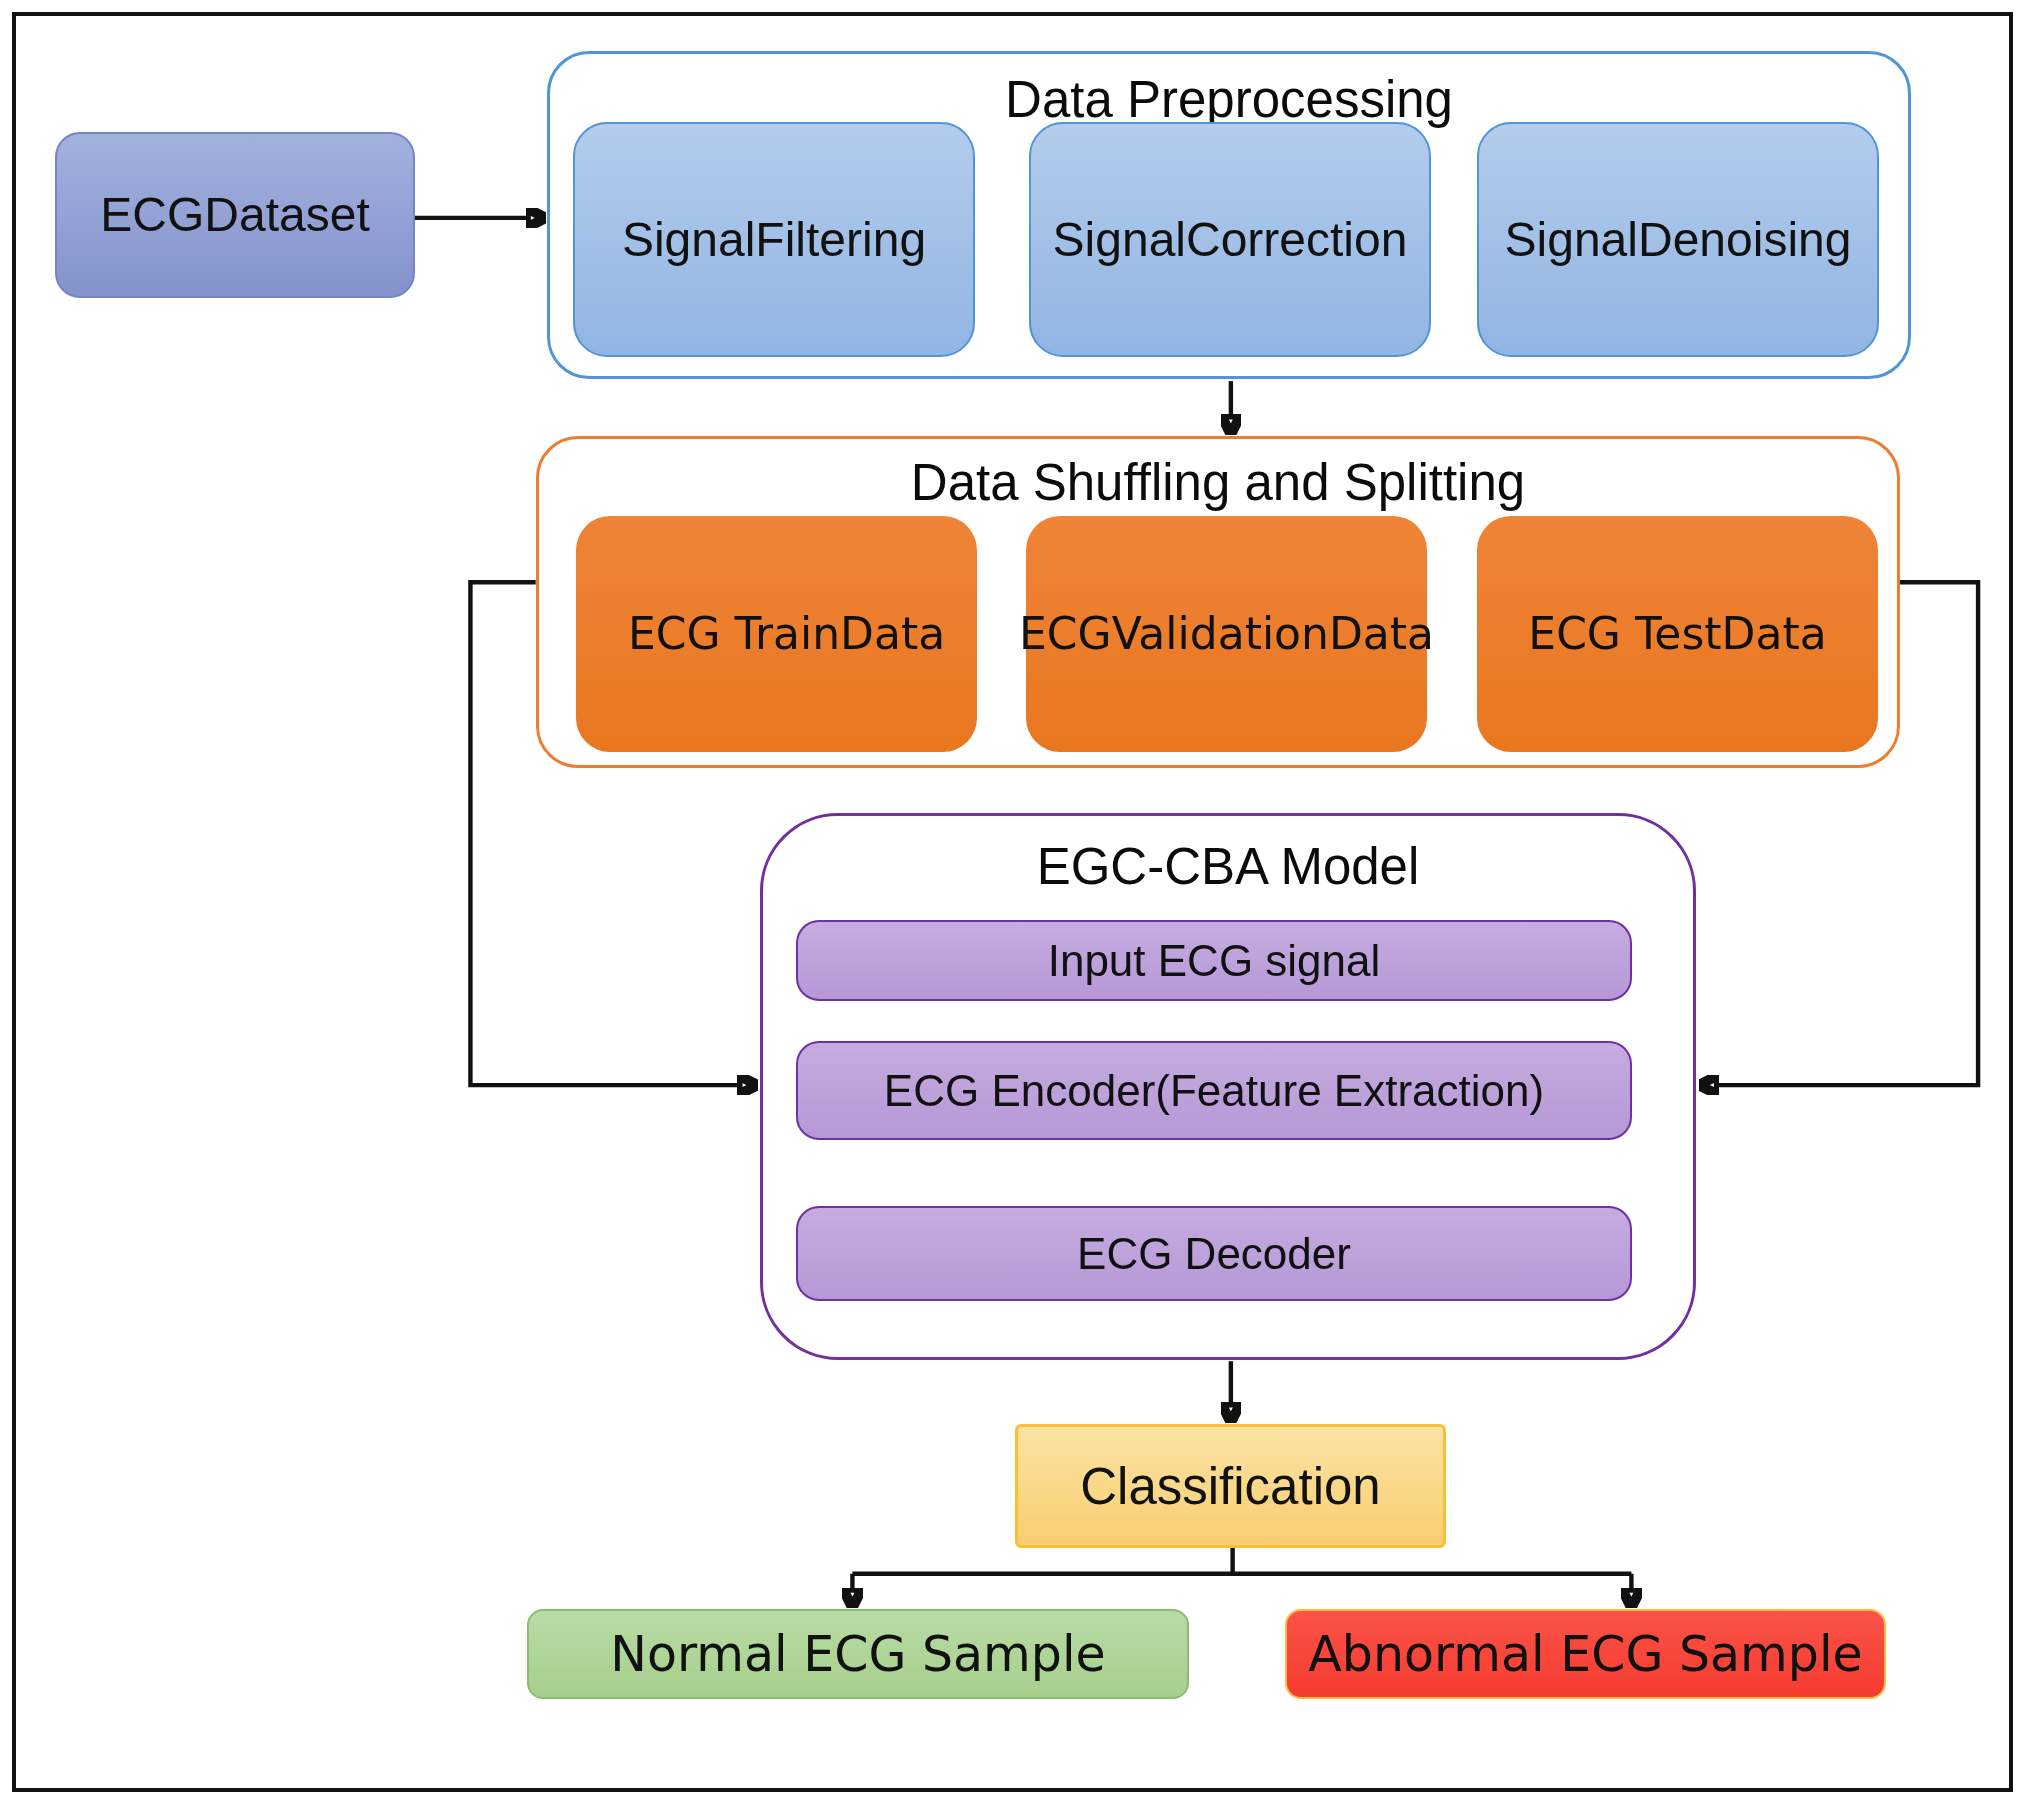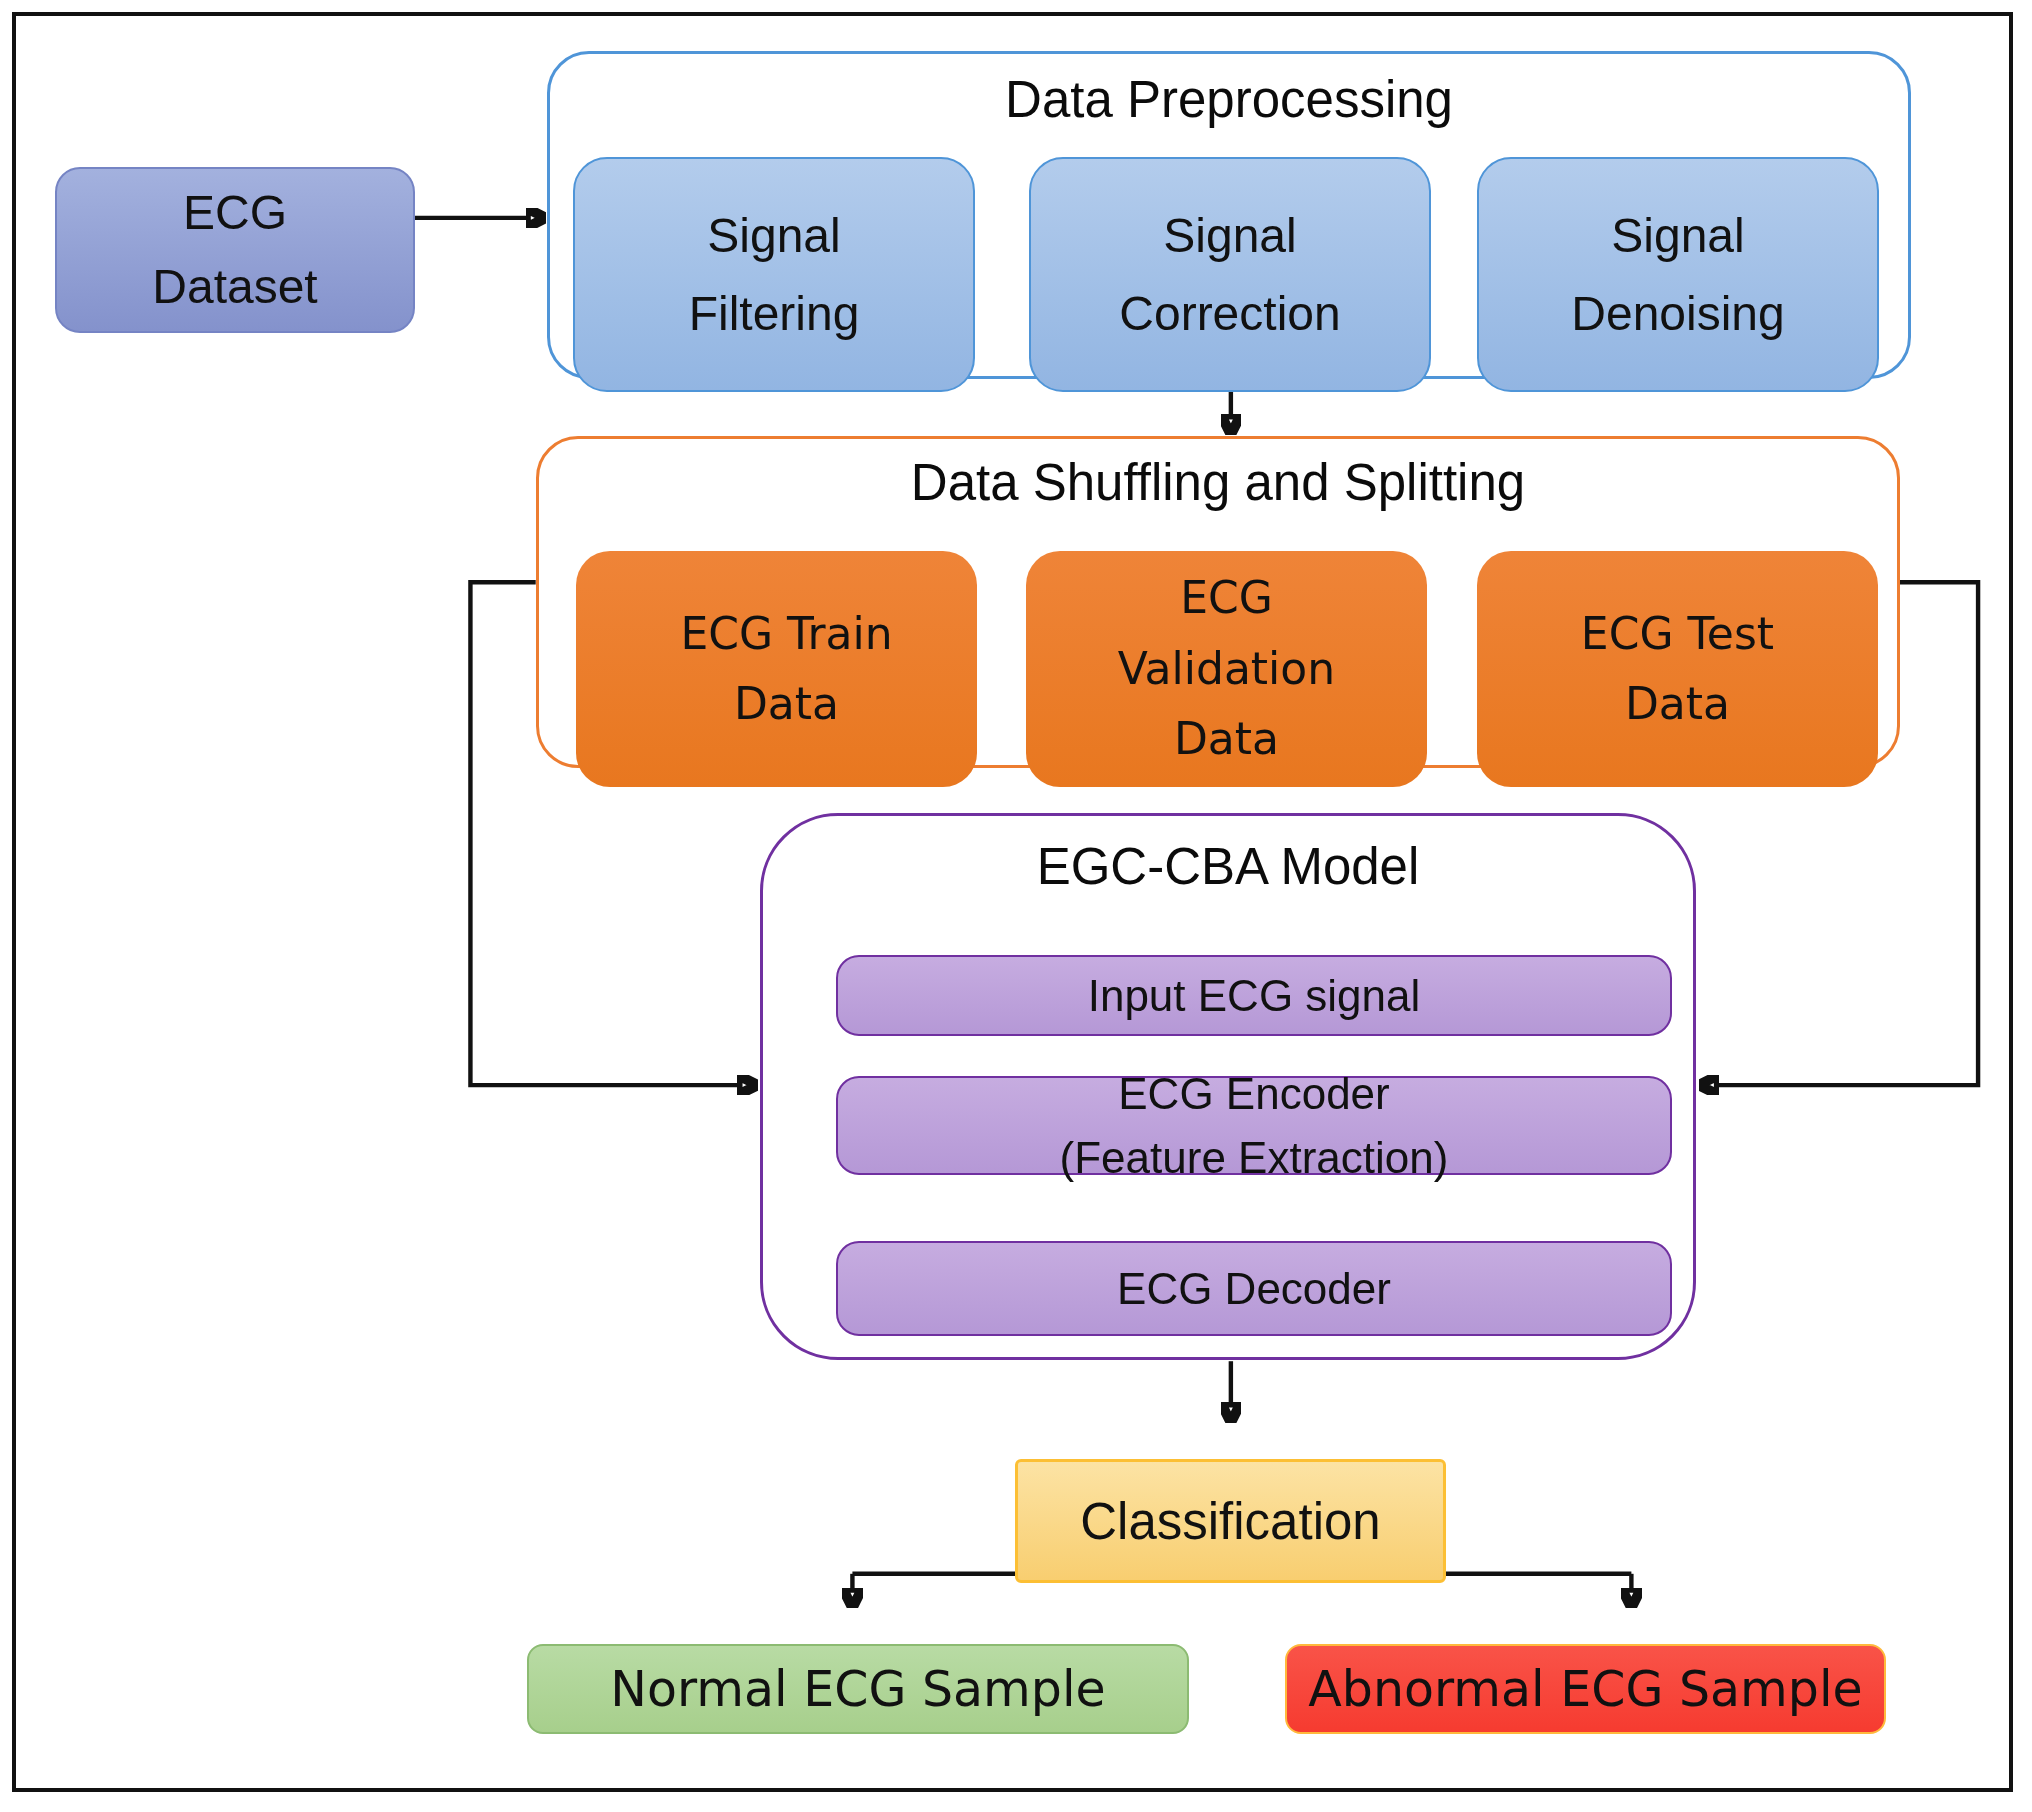--- a/index.html
+++ b/index.html
@@ -19,23 +19,22 @@
     position:relative; width:2033px; height:1812px; background:#ffffff;
     font-family:"Liberation Sans", sans-serif; color:#111;
     overflow:hidden;
   }
   .frame{
     position:absolute; left:12.4px; top:12.4px; width:2001px; height:1780px;
     border:4.4px solid var(--c-black); box-sizing:border-box;
   }
   .abs{position:absolute; box-sizing:border-box;}
   .node{
-    display:flex; flex-direction:column; align-items:center; justify-content:center;
+    display:flex; align-items:center; justify-content:center;
     text-align:center;
-    margin-top:35px;
   }
   .container-title{
     position:absolute; left:0; right:0; text-align:center;
     font-size:51px; color:#0b0b0b; letter-spacing:0px;
   }
   
   .ecg-dataset{
     left:55px; top:132px; width:360px; height:166px; border-radius:25px;
     background:linear-gradient(180deg, var(--c-dataset-top), var(--c-dataset-bot));
     border:2.6px solid var(--c-dataset-border);
@@ -65,21 +64,21 @@
     font-family:"DejaVu Sans", sans-serif;
     font-size:44px; line-height:1.6;
   }
   .orange-1{left:576px;padding-left:20px;} .orange-2{left:1026px;} .orange-3{left:1477px;}
   
   .model-container{
     left:760px; top:813px; width:936px; height:547px; border-radius:78px;
     border:3.5px solid var(--c-purple-border); background:#fff;
   }
   .purple-bar{
-    left:836px; width:836px; border-radius:23px;
+    left:796px; width:836px; border-radius:23px;
     background:linear-gradient(180deg, var(--c-purplebar-top), var(--c-purplebar-bot));
     border:2.6px solid var(--c-purple-border);
     font-size:44px; line-height:1.45;
   }
   .bar-input{top:920px; height:81px;}
   .bar-encoder{top:1041px; height:99px;}
   .bar-decoder{top:1206px; height:95px;}
   
   .classification{
     left:1015px; top:1424px; width:431px; height:124px; border-radius:6px;

